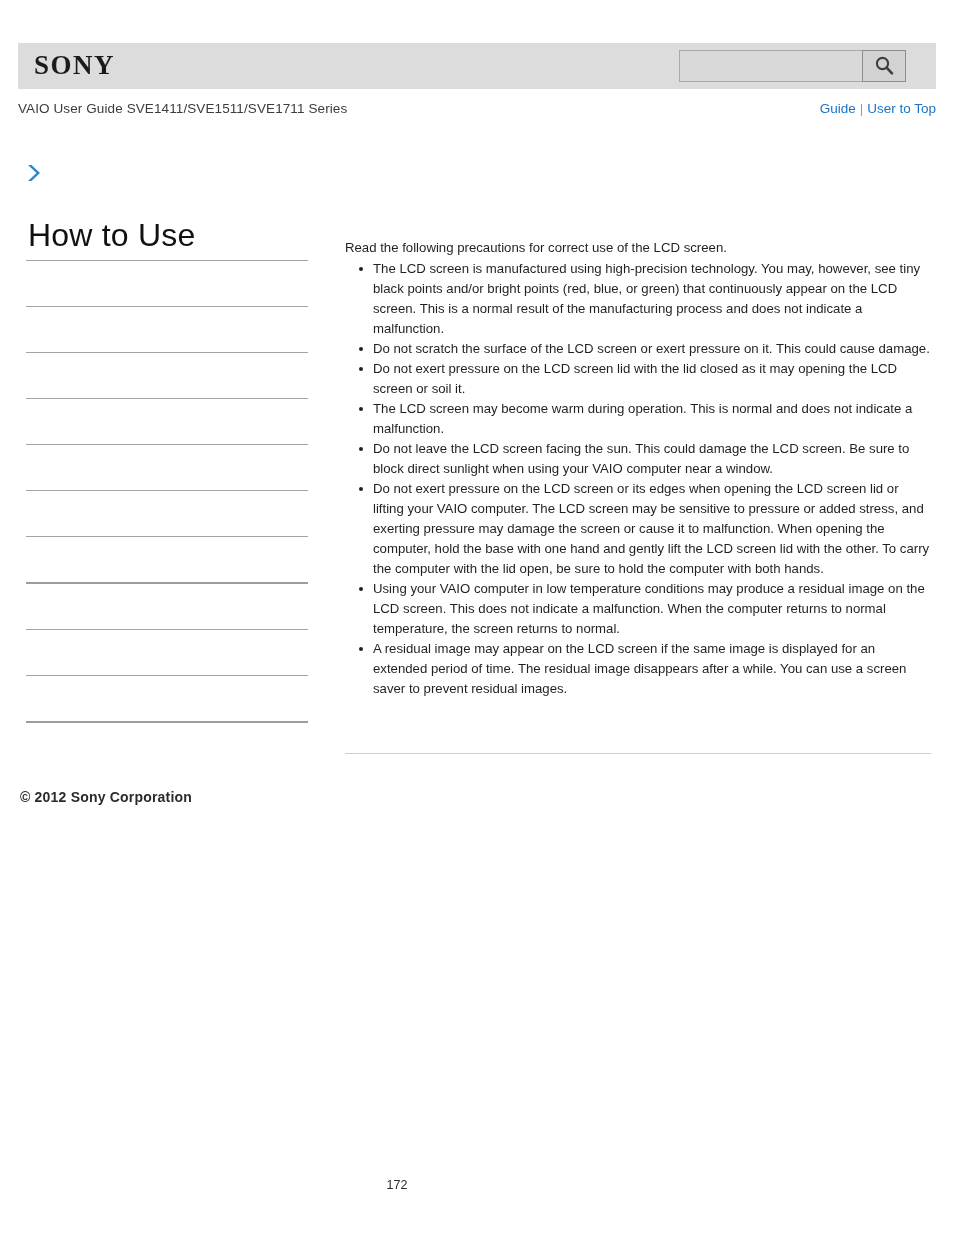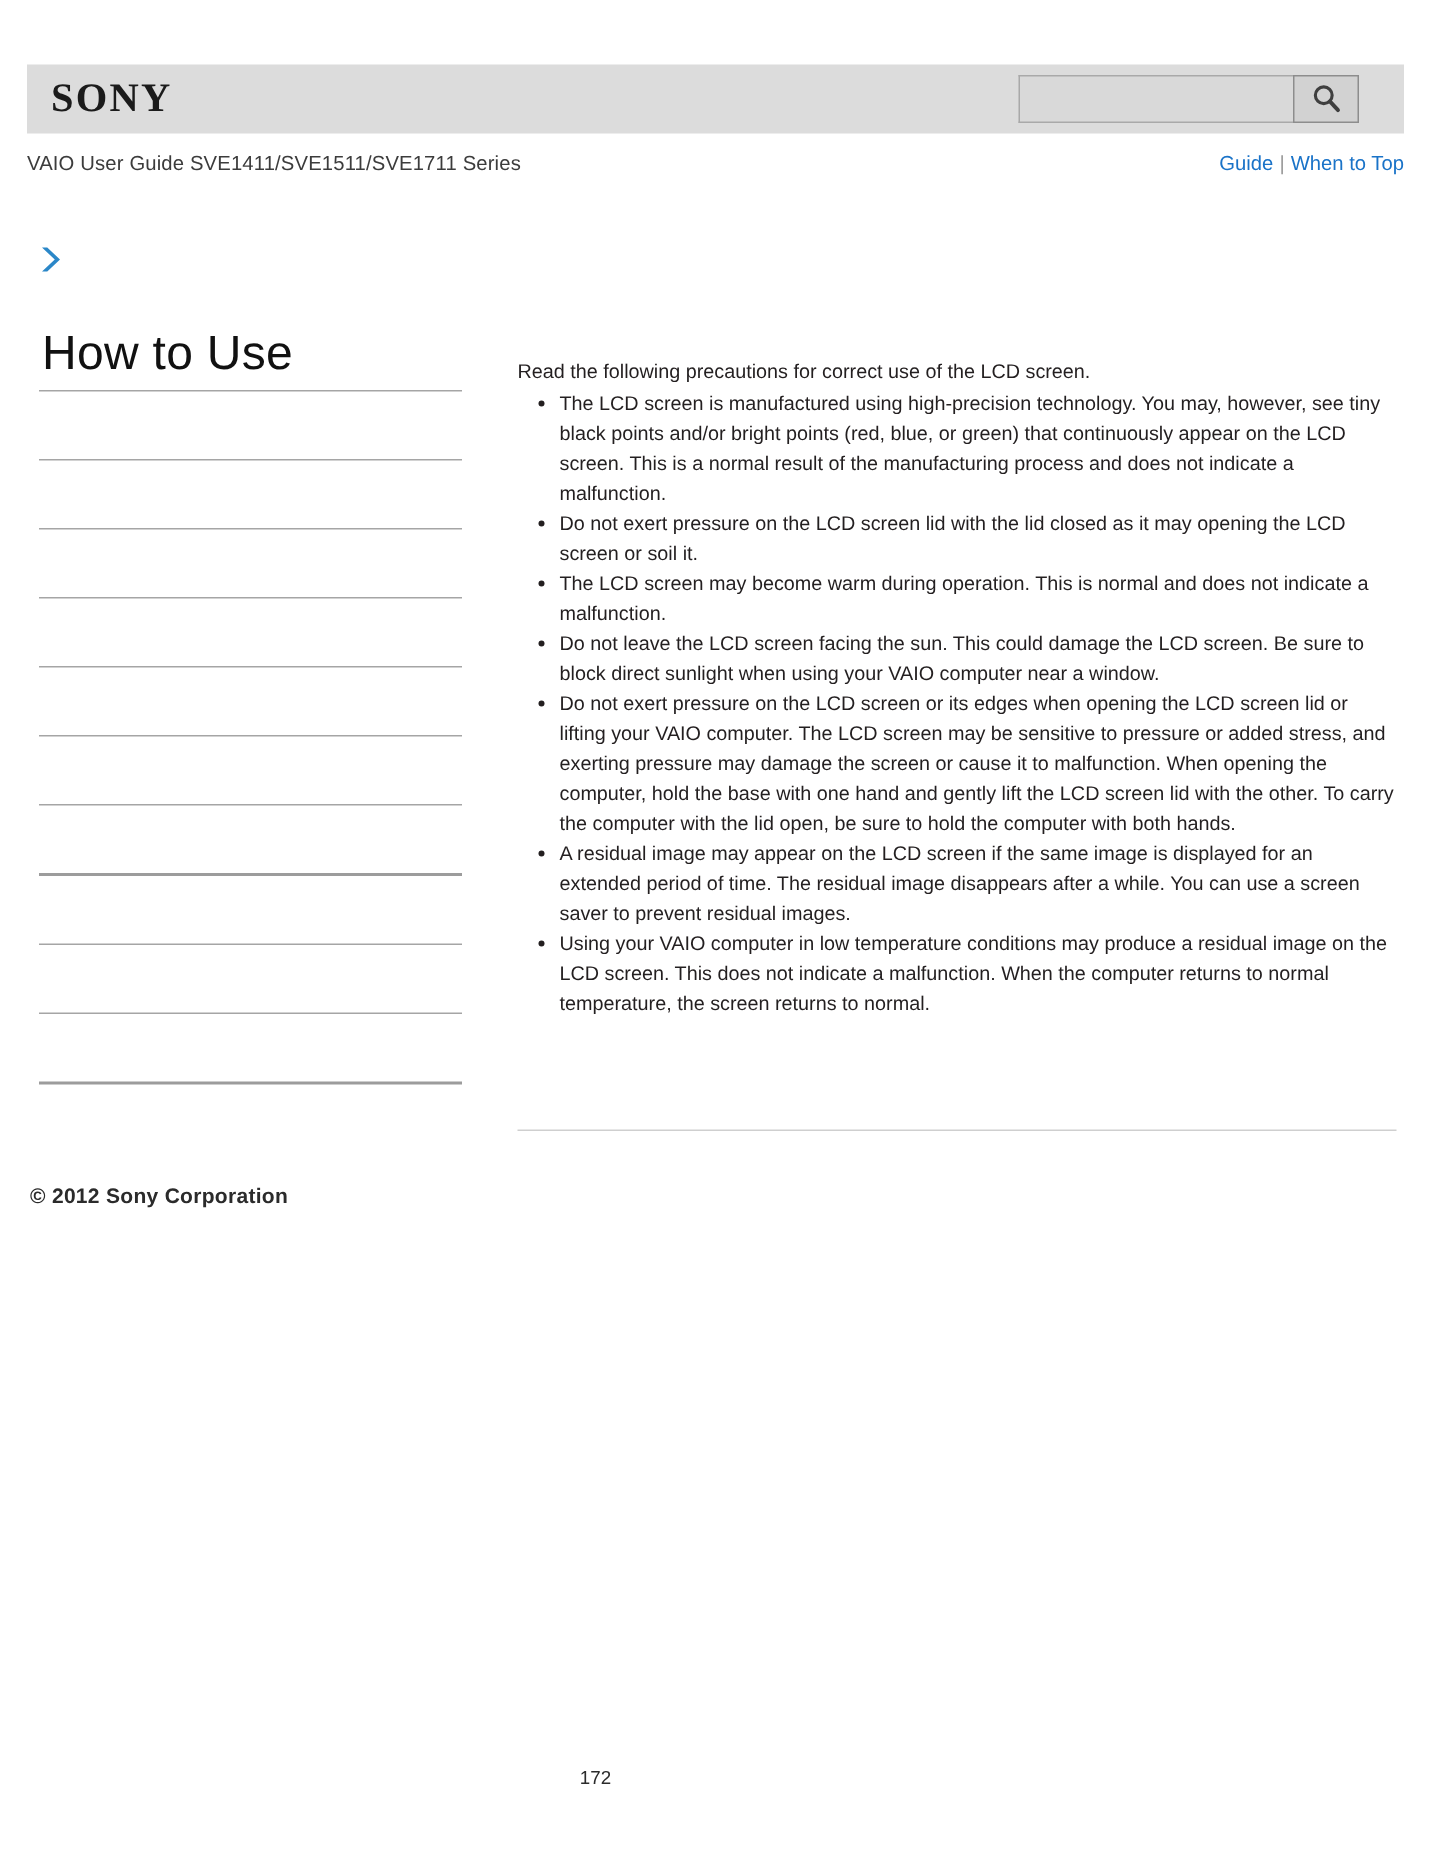--- a/index.html
+++ b/index.html
@@ -217,21 +217,21 @@
           <line x1="13.6" y1="12.6" x2="19" y2="18.4" stroke="#3f3f3f" stroke-width="2.6" stroke-linecap="round"></line>
         </svg>
       </span>
     </button>
   </div>
 </div>
 
 <div class="subhead">
   <span class="guide-title">VAIO User Guide SVE1411/SVE1511/SVE1711 Series</span>
   <span class="nav-links">
-    <a href="#">Guide</a><span class="nav-sep">|</span><a href="#">When to Top</a>
+    <a href="#">Guide</a><span class="nav-sep">|</span><a href="#">User to Top</a>
   </span>
 </div>
 
 <div class="chevron">
   <svg width="22" height="22" viewBox="0 0 22 22">
     <path d="M6 3 L14.5 11 L6 19 L9.5 19 L18 11 L9.5 3 Z" fill="#2b87c8"></path>
   </svg>
 </div>
 
 <div class="sidebar">
@@ -287,25 +287,26 @@
   <div class="sidebar-row">
     <span></span>
   </div>
   <div class="sidebar-rule thick"></div>
 </div>
 
 <div class="content">
   <p class="intro">Read the following precautions for correct use of the LCD screen.</p>
   <ul class="bullets">
     <li>The LCD screen is manufactured using high-precision technology. You may, however, see tiny black points and/or bright points (red, blue, or green) that continuously appear on the LCD screen. This is a normal result of the manufacturing process and does not indicate a malfunction.</li>
+    <li>Do not scratch the surface of the LCD screen or exert pressure on it. This could cause damage.</li>
     <li>Do not exert pressure on the LCD screen lid with the lid closed as it may opening the LCD screen or soil it.</li>
     <li>The LCD screen may become warm during operation. This is normal and does not indicate a malfunction.</li>
     <li>Do not leave the LCD screen facing the sun. This could damage the LCD screen. Be sure to block direct sunlight when using your VAIO computer near a window.</li>
     <li>Do not exert pressure on the LCD screen or its edges when opening the LCD screen lid or lifting your VAIO computer. The LCD screen may be sensitive to pressure or added stress, and exerting pressure may damage the screen or cause it to malfunction. When opening the computer, hold the base with one hand and gently lift the LCD screen lid with the other. To carry the computer with the lid open, be sure to hold the computer with both hands.</li>
+    <li>Using your VAIO computer in low temperature conditions may produce a residual image on the LCD screen. This does not indicate a malfunction. When the computer returns to normal temperature, the screen returns to normal.</li>
     <li>A residual image may appear on the LCD screen if the same image is displayed for an extended period of time. The residual image disappears after a while. You can use a screen saver to prevent residual images.</li>
-    <li>Using your VAIO computer in low temperature conditions may produce a residual image on the LCD screen. This does not indicate a malfunction. When the computer returns to normal temperature, the screen returns to normal.</li>
   </ul>
 </div>
 
 <div class="content-rule"></div>
 
 <div class="copyright">© 2012 Sony Corporation</div>
 <div class="page-number">172</div>
 
 </body></html>

